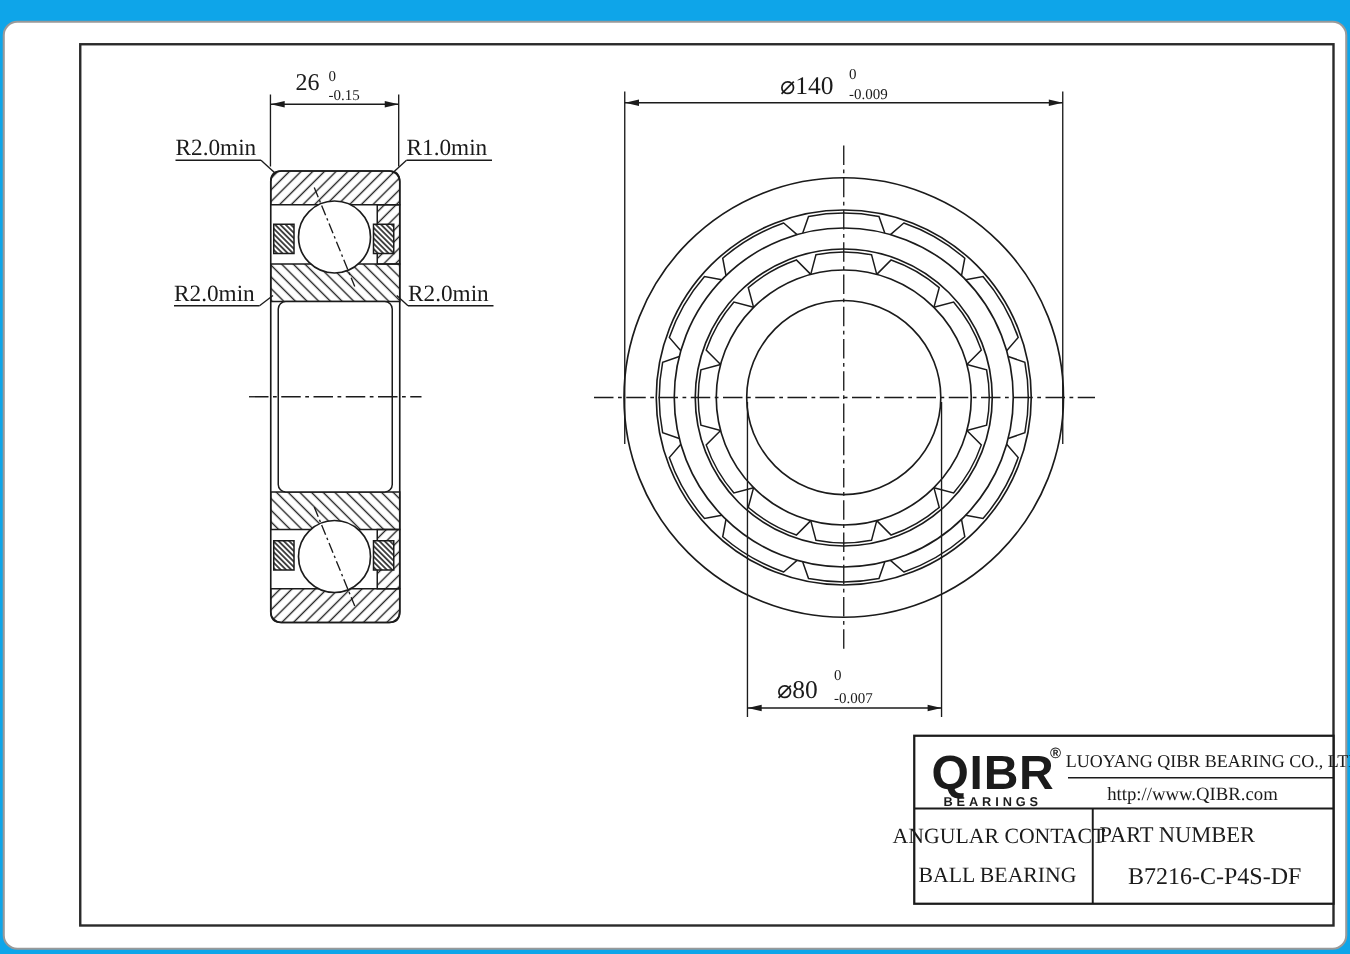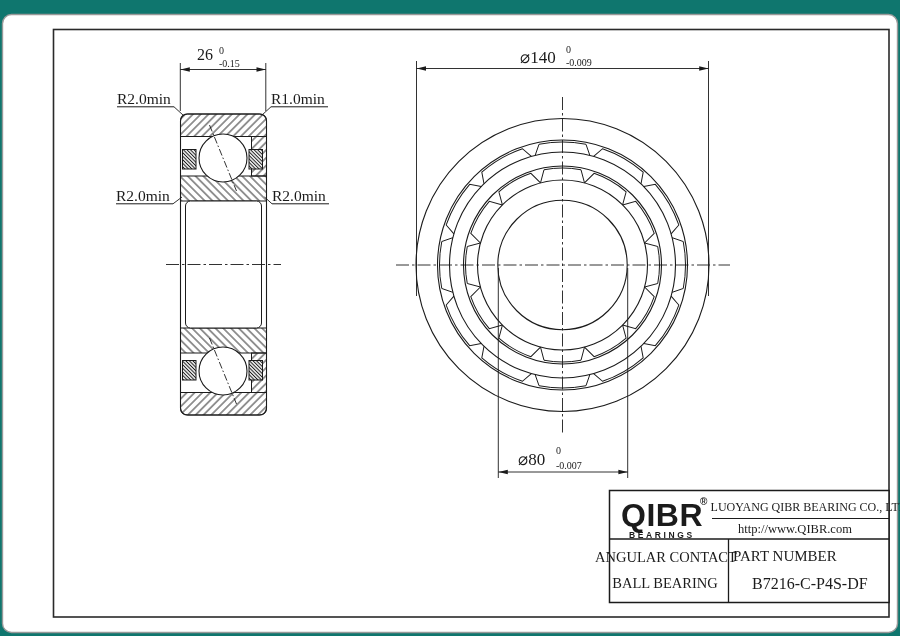--- a/index.html
+++ b/index.html
@@ -1,16 +1,16 @@
 <!DOCTYPE html>
 <html><head>
 <meta charset="utf-8">
 <style>
   html,body{margin:0;padding:0;background:#fff;width:900px;height:636px;overflow:hidden;}
-  .page{position:relative;width:900px;height:636px;background:#0f766e;
+  .page{position:relative;width:900px;height:636px;background:#0ea5e9;
         font-family:"Liberation Serif","DejaVu Serif",serif;}
   svg{display:block;}
   text{fill:#1b1b1b;}
   .dimtxt{font-family:"Liberation Serif","DejaVu Sans",serif;}
   .toltxt{font-family:"Liberation Serif","DejaVu Sans",serif;}
   .logotxt{font-family:"Liberation Sans","DejaVu Sans",sans-serif;font-weight:bold;}
 </style>
 </head>
 <body>
 

